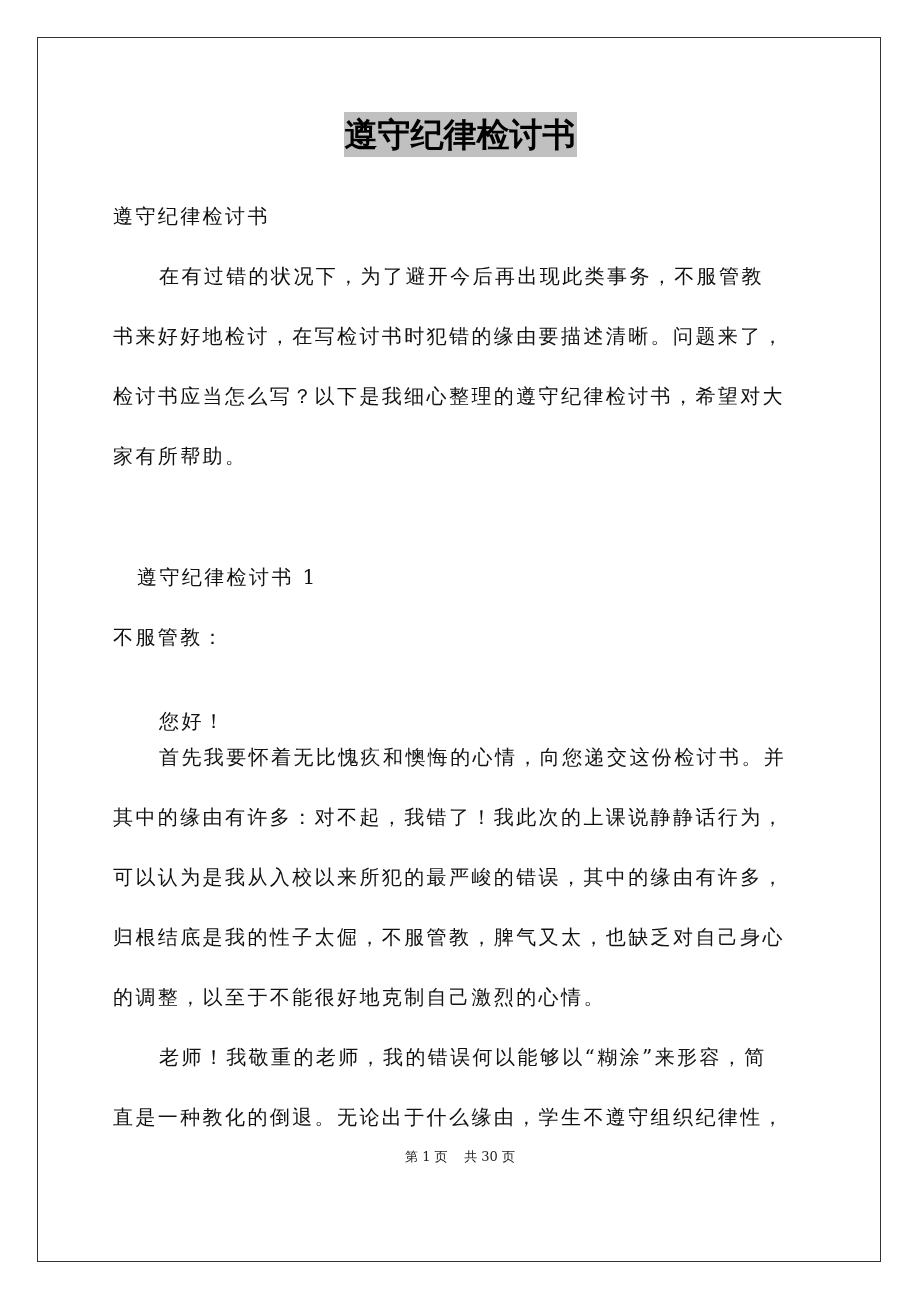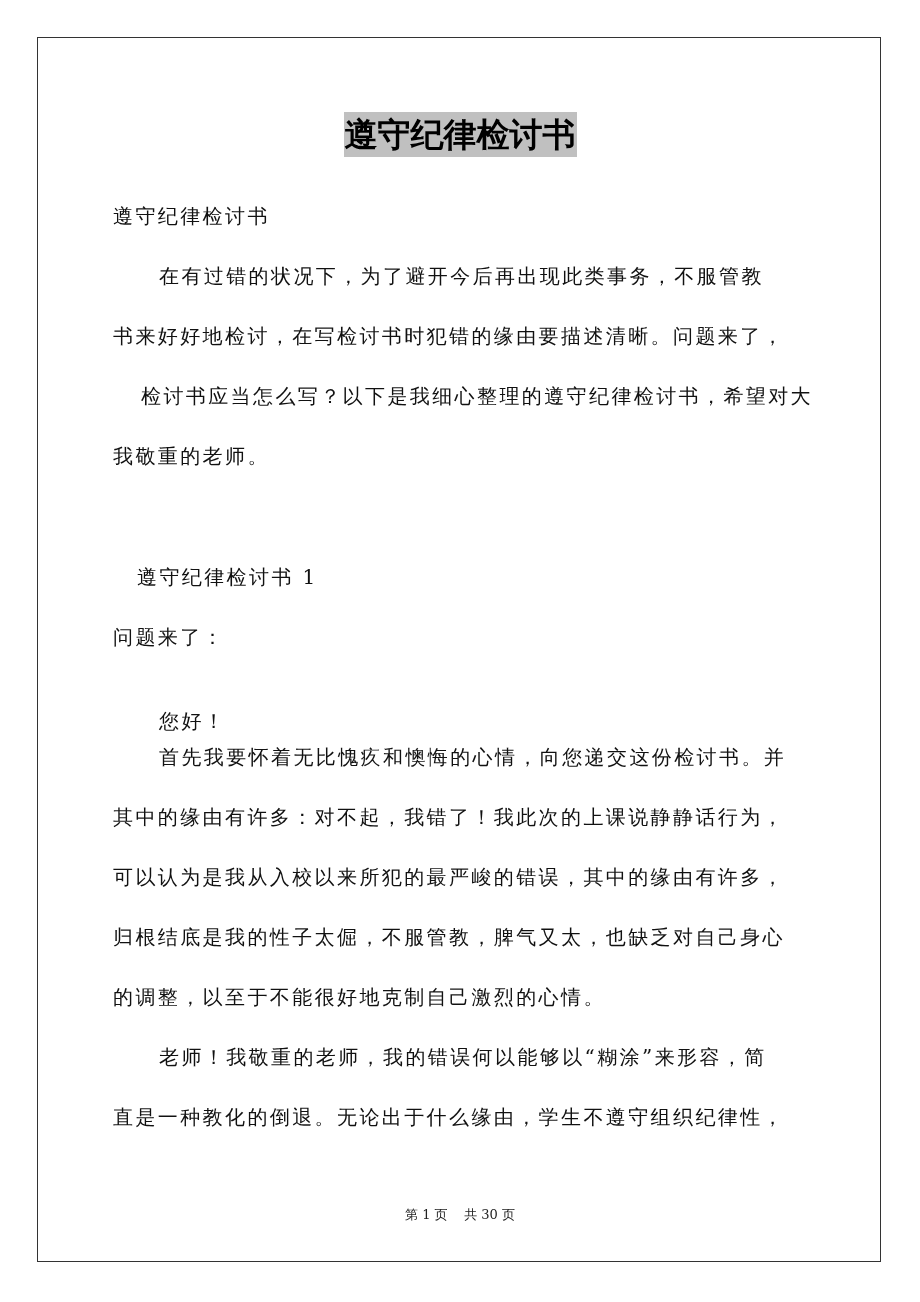--- a/index.html
+++ b/index.html
@@ -15,42 +15,42 @@
     font-family: "DejaVu Sans", sans-serif; font-weight: bold;
     font-size: 33px; line-height: 45px; padding: 0 1px; letter-spacing: 0px;
   }
   .line {
     position: absolute; left: 113px; width: 700px;
     font-family: "DejaVu Serif", serif; font-size: 20px; color: #111;
     white-space: nowrap; letter-spacing: 2.4px; line-height: 26px;
   }
   .indent { left: 159px; }
   .footer {
-    position: absolute; left: 0; top: 1206px; width: 920px; text-align: center;
+    position: absolute; left: 0; top: 1148px; width: 920px; text-align: center;
     font-family: "DejaVu Serif", serif; font-size: 13px; color: #222;
   }
 </style>
 </head>
 <body>
 
 <div class="page-frame"></div>
 
 <div class="title-wrap">
   <span class="title">遵守纪律检讨书</span>
 </div>
 
 <div class="line" style="top:203px;">遵守纪律检讨书</div>
 
 <div class="line indent" style="top:263px;">在有过错的状况下，为了避开今后再出现此类事务，不服管教</div>
 <div class="line" style="top:323px;">书来好好地检讨，在写检讨书时犯错的缘由要描述清晰。问题来了，</div>
-<div class="line" style="top:383px;text-align:right;">检讨书应当怎么写？以下是我细心整理的遵守纪律检讨书，希望对大</div>
-<div class="line" style="top:443px;">我敬重的老师。</div>
+<div class="line" style="top:383px;">检讨书应当怎么写？以下是我细心整理的遵守纪律检讨书，希望对大</div>
+<div class="line" style="top:443px;">家有所帮助。</div>
 
 <div class="line" style="top:564px;margin-left:24px;">遵守纪律检讨书 1</div>
-<div class="line" style="top:624px;">问题来了：</div>
+<div class="line" style="top:624px;">不服管教：</div>
 <div class="line indent" style="top:684px;margin-top:24px;">您好！</div>
 
 <div class="line indent" style="top:744px;">首先我要怀着无比愧疚和懊悔的心情，向您递交这份检讨书。并</div>
 <div class="line" style="top:804px;">其中的缘由有许多：对不起，我错了！我此次的上课说静静话行为，</div>
 <div class="line" style="top:864px;">可以认为是我从入校以来所犯的最严峻的错误，其中的缘由有许多，</div>
 <div class="line" style="top:924px;">归根结底是我的性子太倔，不服管教，脾气又太，也缺乏对自己身心</div>
 <div class="line" style="top:984px;">的调整，以至于不能很好地克制自己激烈的心情。</div>
 
 <div class="line indent" style="top:1044px;">老师！我敬重的老师，我的错误何以能够以“糊涂”来形容，简</div>
 <div class="line" style="top:1104px;">直是一种教化的倒退。无论出于什么缘由，学生不遵守组织纪律性，</div>

